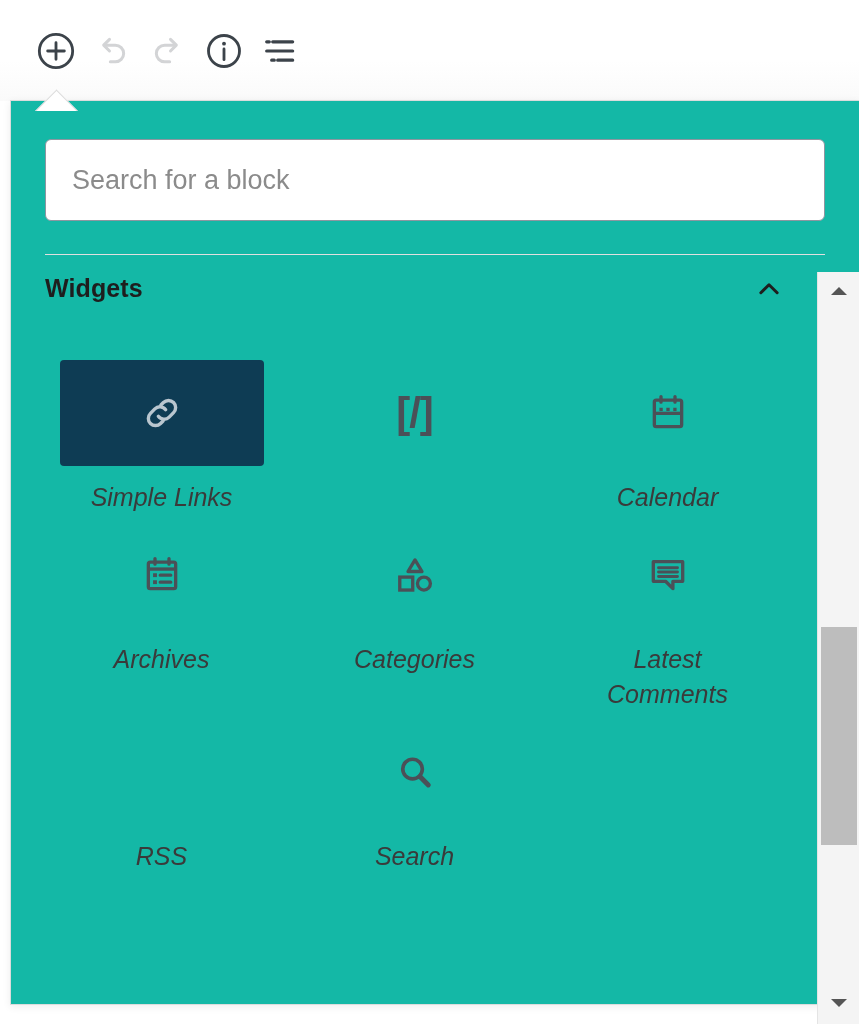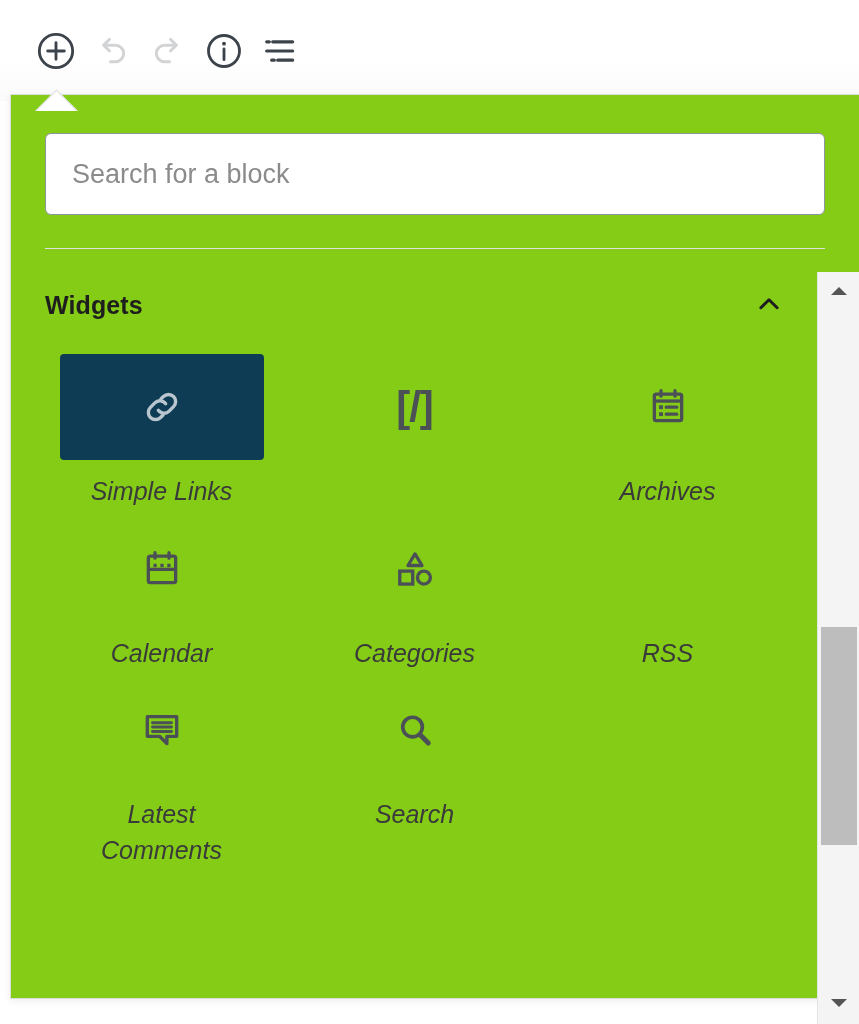--- a/index.html
+++ b/index.html
@@ -42,24 +42,24 @@
     padding: 0;
     cursor: pointer;
     flex: none;
   }
   .tool-btn svg { display: block; }
 
   
   #inserter-popover {
     position: absolute;
     left: 10px;
-    top: 94px;
+    top: 100px;
     width: 849px;
     height: 905px;
-    background: #84cc16;
+    background: #14b8a6;
     border: 1px solid #dcdcdc;
     border-right: none;
     box-sizing: border-box;
     box-shadow: 0 2px 8px rgba(0,0,0,0.07);
     overflow: hidden;
   }
   
   #popover-arrow {
     position: absolute;
     left: 34px;
@@ -116,21 +116,20 @@
     left: 0;
     top: 151px;
     width: 807px;
     bottom: 0;
     overflow: hidden;
   }
 
   
   #category-header {
     display: flex;
-    align-items: center;
     justify-content: space-between;
     padding: 0 34px;
     height: 74px;
     margin-top: 22px;
     box-sizing: border-box;
     background: none;
     border: none;
     width: 100%;
     cursor: pointer;
     font-family: inherit;
@@ -322,77 +321,77 @@
         </span>
       </button>
 
 
       <button class="block-item">
         <span class="block-icon-box">
           <span>
             <svg width="42" height="42" viewBox="0 0 24 24" fill="none">
               <rect x="4.2" y="4.6" width="15.6" height="15.2" rx="1.1" stroke="#4b5057" stroke-width="1.9"></rect>
               <path d="M8 2.6v3.2M16 2.6v3.2" stroke="#4b5057" stroke-width="1.9" stroke-linecap="round"></path>
+              <path d="M4.2 12.2h15.6" stroke="#4b5057" stroke-width="1.9"></path>
+              <rect x="7.1" y="9" width="1.9" height="1.9" fill="#4b5057"></rect>
+              <rect x="11.05" y="9" width="1.9" height="1.9" fill="#4b5057"></rect>
+              <rect x="15" y="9" width="1.9" height="1.9" fill="#4b5057"></rect>
+            </svg>
+          </span>
+        </span>
+        <span class="block-label">Calendar</span>
+      </button>
+
+      <button class="block-item">
+        <span class="block-icon-box">
+          <span>
+            <svg width="42" height="42" viewBox="0 0 24 24" fill="none">
+              <rect x="4.2" y="4.6" width="15.6" height="15.2" rx="1.1" stroke="#4b5057" stroke-width="1.9"></rect>
+              <path d="M8 2.6v3.2M16 2.6v3.2" stroke="#4b5057" stroke-width="1.9" stroke-linecap="round"></path>
               <path d="M4.2 8.6h15.6" stroke="#4b5057" stroke-width="1.9"></path>
               <rect x="6.9" y="11" width="2.2" height="2.2" fill="#4b5057"></rect>
               <rect x="6.9" y="15" width="2.2" height="2.2" fill="#4b5057"></rect>
               <path d="M11 12.1h6M11 16.1h6" stroke="#4b5057" stroke-width="1.9" stroke-linecap="round"></path>
             </svg>
           </span>
         </span>
         <span class="block-label">Archives</span>
       </button>
 
       <button class="block-item">
         <span class="block-icon-box">
           <span>
             <svg width="42" height="42" viewBox="0 0 24 24" fill="none">
-              <rect x="4.2" y="4.6" width="15.6" height="15.2" rx="1.1" stroke="#4b5057" stroke-width="1.9"></rect>
-              <path d="M8 2.6v3.2M16 2.6v3.2" stroke="#4b5057" stroke-width="1.9" stroke-linecap="round"></path>
-              <path d="M4.2 12.2h15.6" stroke="#4b5057" stroke-width="1.9"></path>
-              <rect x="7.1" y="9" width="1.9" height="1.9" fill="#4b5057"></rect>
-              <rect x="11.05" y="9" width="1.9" height="1.9" fill="#4b5057"></rect>
-              <rect x="15" y="9" width="1.9" height="1.9" fill="#4b5057"></rect>
-            </svg>
-          </span>
-        </span>
-        <span class="block-label">Calendar</span>
-      </button>
-
-      <button class="block-item">
-        <span class="block-icon-box">
-          <span>
-            <svg width="42" height="42" viewBox="0 0 24 24" fill="none">
               <path d="M12 3.4 16 10H8l4-6.6Z" stroke="#4b5057" stroke-width="1.9" stroke-linejoin="round"></path>
               <rect x="3.3" y="13.2" width="7.4" height="7.4" stroke="#4b5057" stroke-width="1.9"></rect>
               <circle cx="17.1" cy="16.9" r="3.7" stroke="#4b5057" stroke-width="1.9"></circle>
             </svg>
           </span>
         </span>
         <span class="block-label">Categories</span>
       </button>
 
       <button class="block-item">
-        <span class="block-icon-box"></span>
-        <span class="block-label">RSS</span>
-      </button>
-
-      <button class="block-item">
         <span class="block-icon-box">
           <span>
             <svg width="42" height="42" viewBox="0 0 24 24" fill="none">
               <path d="M3.6 4.4h16.8v11.2h-5.6v4.2l-4.2-4.2H3.6V4.4Z" stroke="#4b5057" stroke-width="1.9" stroke-linejoin="round"></path>
               <path d="M6.6 7.8h10.8M6.6 10.3h10.8M6.6 12.8h10.8" stroke="#4b5057" stroke-width="1.7" stroke-linecap="round"></path>
             </svg>
           </span>
         </span>
         <span class="block-label">Latest Comments</span>
       </button>
 
       <button class="block-item">
+        <span class="block-icon-box"></span>
+        <span class="block-label">RSS</span>
+      </button>
+
+      <button class="block-item">
         <span class="block-icon-box">
           <span>
             <svg width="42" height="42" viewBox="0 0 24 24" fill="none">
               <circle cx="10.6" cy="10.3" r="5.6" stroke="#4b5057" stroke-width="2.1"></circle>
               <path d="M14.8 14.6 19.6 19.4" stroke="#4b5057" stroke-width="2.8" stroke-linecap="round"></path>
             </svg>
           </span>
         </span>
         <span class="block-label">Search</span>
       </button>

